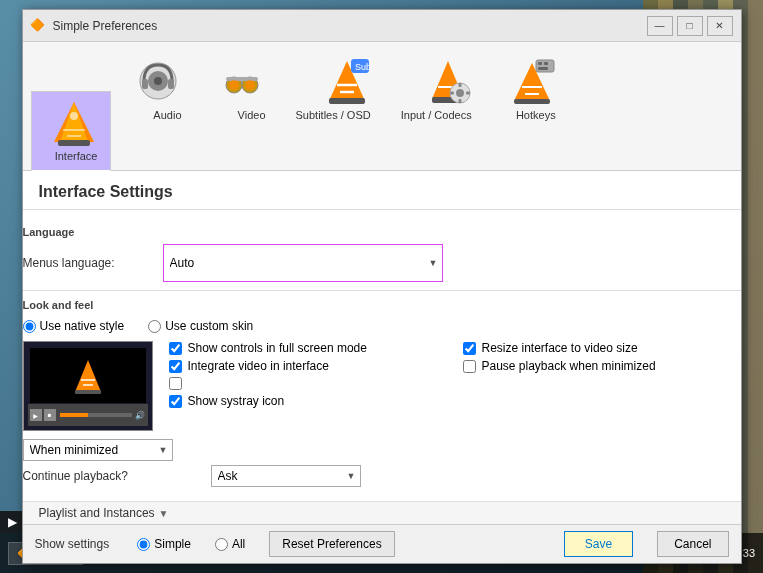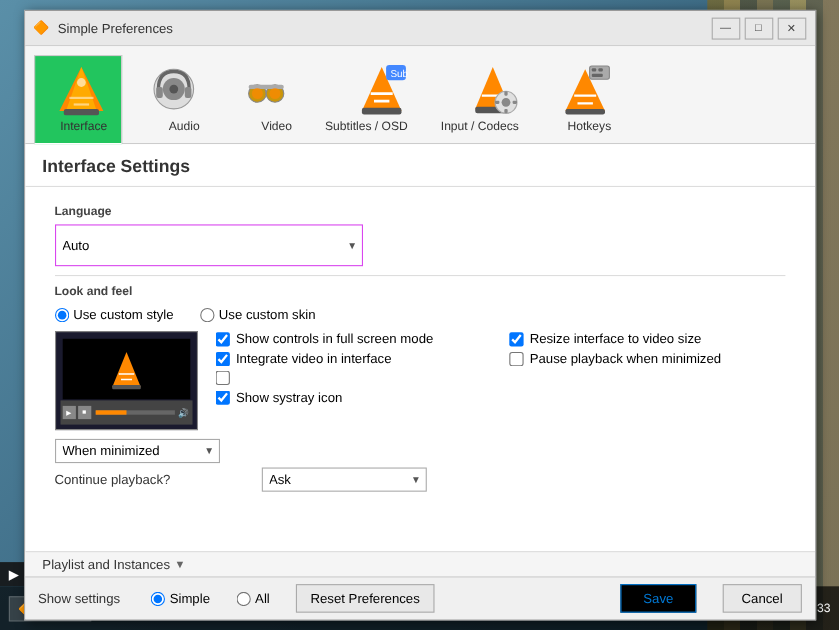--- a/index.html
+++ b/index.html
@@ -118,25 +118,26 @@
       flex-direction: column;
       align-items: flex-end;
       padding: 6px 12px 8px;
       cursor: pointer;
       border: 1px solid transparent;
       min-width: 80px;
       gap: 4px;
     }
 
     .tab-item.active {
-      background: #22c55e;
+      background: #c4b5fd;
       border: 1px solid #ccc;
       border-bottom: 1px solid #fff;
       margin-bottom: -1px;
       z-index: 1;
+      margin-top: 41px;
     }
 
     .tab-icon {
       width: 48px;
       height: 48px;
       display: flex;
       align-items: center;
       justify-content: center;
       font-size: 28px;
     }
@@ -158,21 +159,21 @@
       font-size: 16px;
       font-weight: 700;
       color: #333;
       padding: 12px 16px 8px;
       border-bottom: 1px solid #ddd;
     }
 
     .settings-scroll {
       flex: 1;
       overflow-y: auto;
-      padding: 8px 27px;
+      padding: 8px 0;
       position: relative;
     }
 
     .settings-scroll::-webkit-scrollbar {
       width: 14px;
     }
     .settings-scroll::-webkit-scrollbar-track {
       background: #f0f0f0;
       border-left: 1px solid #ddd;
     }
@@ -409,21 +410,21 @@
       border: 1px solid #aaa;
       font-size: 12px;
       cursor: pointer;
       height: 26px;
     }
 
     .spacer { flex: 1; }
 
     .save-btn {
       padding: 4px 20px;
-      background: #000000;
+      background: #fef9c3;
       border: 1px solid #0078d4;
       font-size: 12px;
       cursor: pointer;
       height: 26px;
       color: #0078d4;
     }
 
     .cancel-btn {
       padding: 4px 16px;
       background: #e8e8e8;
@@ -624,38 +625,39 @@
     </div>
   </div>
 
   <div class="content-area">
     <div class="section-title">Interface Settings</div>
 
     <div class="settings-scroll">
 
       <div class="group-label">Language</div>
       <div class="form-row">
+        <span class="form-label">Menus language:</span>
         <div class="select-wrapper">
           <select class="select-control">
             <option>Auto</option>
             <option>English</option>
             <option>French</option>
           </select>
           <span></span>
         </div>
       </div>
 
       <hr class="section-divider">
 
       <div class="group-label">Look and feel</div>
 
       <div class="radio-group">
         <label class="radio-label">
           <input type="radio" name="skin" checked="" style="">
-          <span>Use custom style</span>
+          <span>Use native style</span>
         </label>
         <label class="radio-label">
           <input type="radio" name="skin" style="">
           <span>Use custom skin</span>
         </label>
       </div>
 
       <div class="settings-body">
 
         <div class="preview-img">

